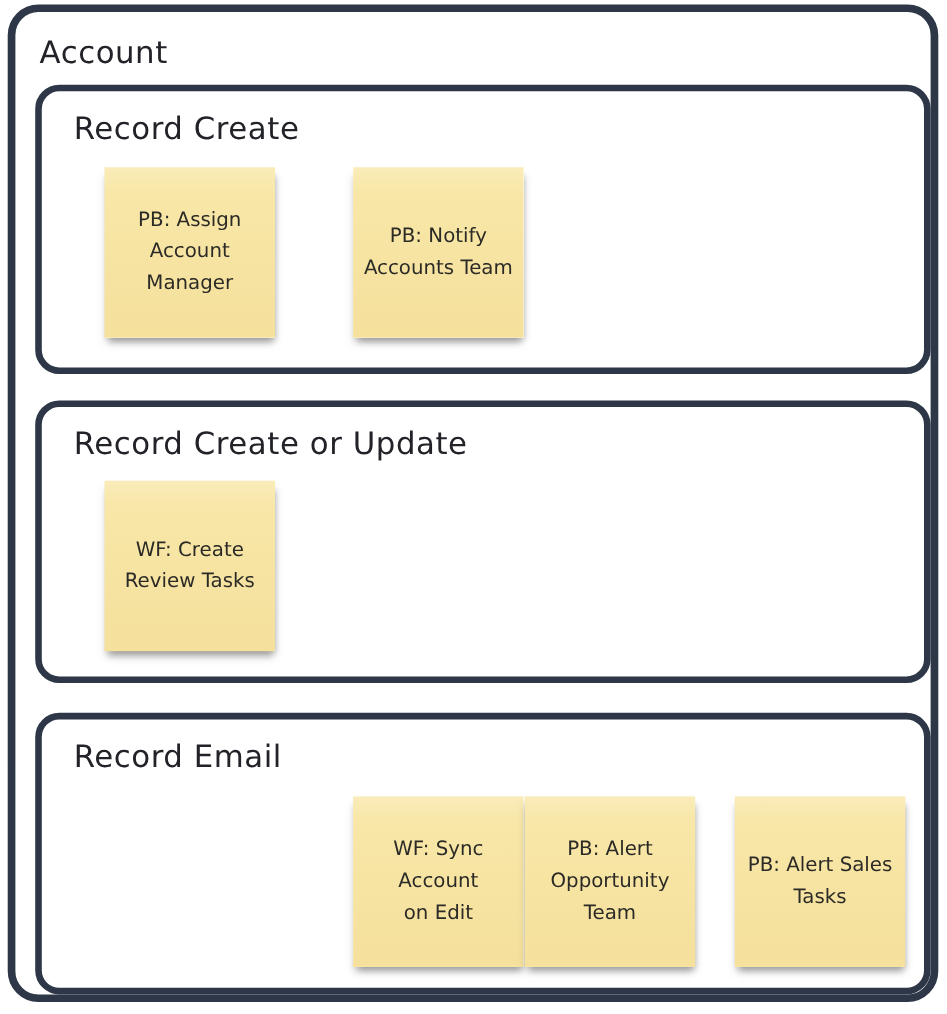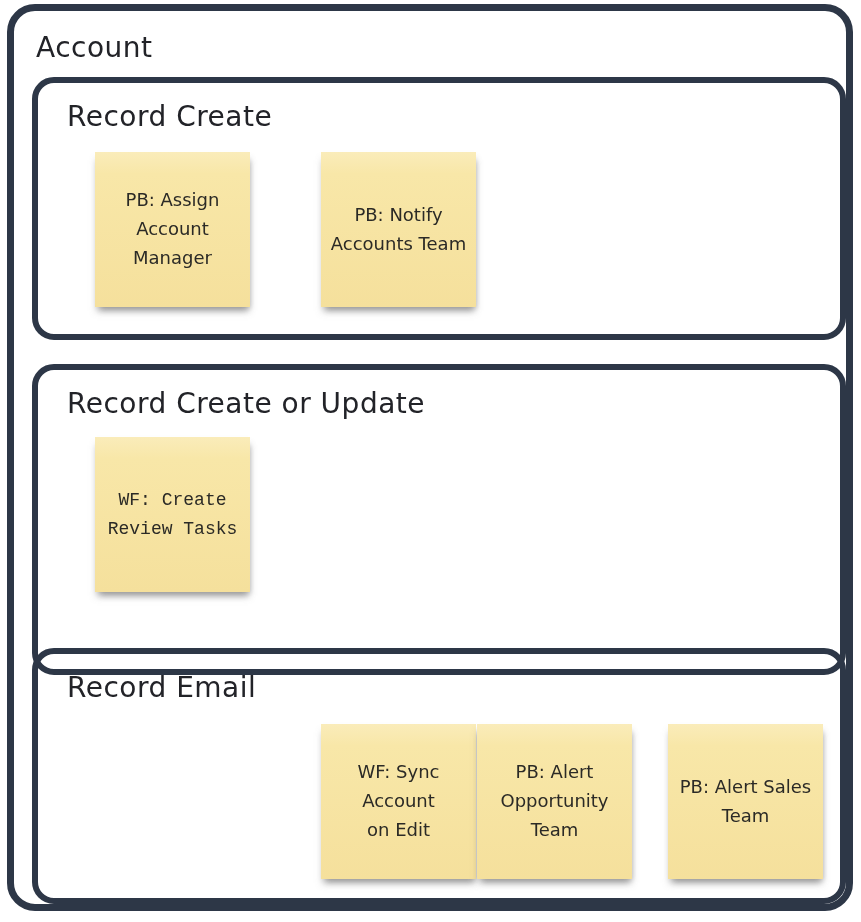--- a/index.html
+++ b/index.html
@@ -35,32 +35,32 @@
   }
   .account-label{left:22px;top:20px;}
   .section-box{
     position:absolute;
     left:18px;width:814px;
     border:6px solid var(--border,#2d3747);
     border-radius:22px;
     background:transparent;
   }
   .section-1{top:66px;height:263px;}
-  .section-2{top:353px;height:311px;}
+  .section-2{top:353px;height:257px;}
   .section-3{top:637px;height:256px;}
   .section-box .box-label{left:29px;top:17px;}
   .note{
     position:absolute;
     width:155px;height:155px;
     background:linear-gradient(180deg, #faecba 0%, var(--note-bg,#f8e7a8) 14%, #f5e09c 100%);
     box-shadow:0 6px 7px -2px rgba(110,110,110,.55), 3px 5px 6px -3px rgba(110,110,110,.4);
     display:flex;align-items:center;justify-content:center;
   }
   .note-row{top:69px;}
-  .section-2 .note-row{top:67px;font-family:Liberation Mono, monospace;}
+  .section-2 .note-row{top:67px;}
   .section-3 .note-row{top:70px;}
   .pos-0{left:57px;}
   .pos-1{left:248px;margin-left:35px;}
   .pos-2{left:439px;}
   .pos-3{left:630px;}
   .note-text{
     display:block;
     width:100%;
     padding:0 3px;
     text-align:center;
@@ -104,17 +104,17 @@
         <span class="note-text">WF: Sync Account
 on Edit</span>
       </div>
       <div class="note note-row pos-2">
         <span class="note-text">PB: Alert
 Opportunity
 Team</span>
       </div>
       <div class="note note-row pos-3">
         <span class="note-text">PB: Alert Sales
-Team</span>
+Tasks</span>
       </div>
     </section>
   </div>
 </div>
 
 </body></html>

